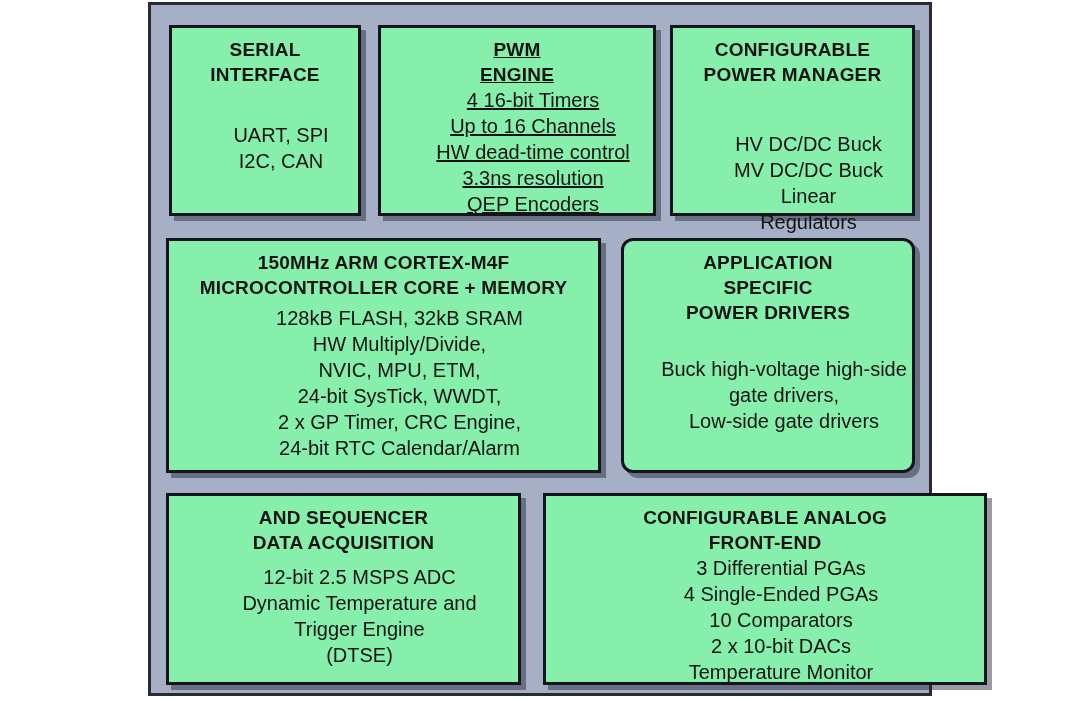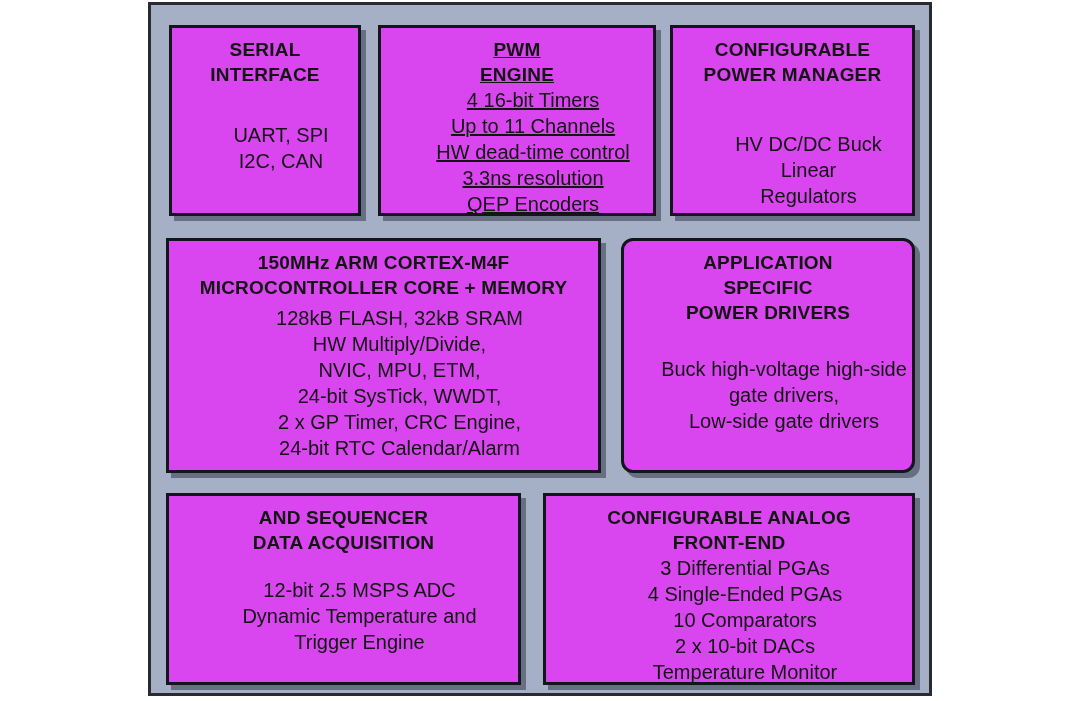--- a/index.html
+++ b/index.html
@@ -21,21 +21,21 @@
     top: 2px;
     width: 784px;
     height: 694px;
     box-sizing: border-box;
     background: #a5afc5;
     border: 3px solid #2a2a33;
   }
   .block {
     position: absolute;
     box-sizing: border-box;
-    background: #d946ef;
+    background: #86efac;
     border: 3px solid #14141c;
     box-shadow: 5px 5px 0 rgba(28, 33, 52, 0.45);
     display: flex;
     flex-direction: column;
     text-align: center;
     color: #141414;
   }
   .block .title {
     font-weight: 700;
     font-size: 19px;
@@ -54,21 +54,21 @@
     padding-bottom: 5px;
     margin-left: 32px;
   }
   
   .b-serial { left: 18px;  top: 20px;  width: 192px; height: 191px; }
   .b-pwm    { left: 227px; top: 20px;  width: 278px; height: 191px; text-decoration: underline; }
   .b-cpm    { left: 519px; top: 20px;  width: 245px; height: 191px; gap: 44px; }
   .b-arm    { left: 15px;  top: 233px; width: 435px; height: 235px; }
   .b-app    { left: 470px; top: 233px; width: 294px; height: 235px; border-radius: 12px; }
   .b-daq    { left: 15px;  top: 488px; width: 355px; height: 192px; }
-  .b-cafe   { left: 392px; top: 488px; width: 372px; height: 192px; }
+  .b-cafe   { left: 392px; top: 488px; width: 444px; height: 192px; }
 </style>
 </head>
 <body>
 
 <div class="stage">
   <div class="panel">
 
     <div class="block b-serial">
       <div class="title">
           <div class="line">SERIAL</div>
@@ -80,34 +80,35 @@
         </div>
     </div>
 
     <div class="block b-pwm">
       <div class="title">
           <div class="line">PWM</div>
           <div class="line">ENGINE</div>
         </div>
       <div class="body">
           <div class="line">4 16-bit Timers</div>
-          <div class="line">Up to 11 Channels</div>
+          <div class="line">Up to 16 Channels</div>
           <div class="line">HW dead-time control</div>
           <div class="line">3.3ns resolution</div>
           <div class="line">QEP Encoders</div>
         </div>
     </div>
 
     <div class="block b-cpm">
       <div class="title">
           <div class="line">CONFIGURABLE</div>
           <div class="line">POWER MANAGER</div>
         </div>
       <div class="body">
           <div class="line">HV DC/DC Buck</div>
+          <div class="line">MV DC/DC Buck</div>
           <div class="line">Linear</div>
           <div class="line">Regulators</div>
         </div>
     </div>
 
     <div class="block b-arm">
       <div class="title">
           <div class="line">150MHz ARM CORTEX-M4F</div>
           <div class="line">MICROCONTROLLER CORE + MEMORY</div>
         </div>
@@ -136,20 +137,21 @@
 
     <div class="block b-daq">
       <div class="title">
           <div class="line">AND SEQUENCER</div>
           <div class="line">DATA ACQUISITION</div>
         </div>
       <div class="body">
           <div class="line">12-bit 2.5 MSPS ADC</div>
           <div class="line">Dynamic Temperature and</div>
           <div class="line">Trigger Engine</div>
+          <div class="line">(DTSE)</div>
         </div>
     </div>
 
     <div class="block b-cafe">
       <div class="title">
           <div class="line">CONFIGURABLE ANALOG</div>
           <div class="line">FRONT-END</div>
         </div>
       <div class="body">
           <div class="line">3 Differential PGAs</div>

